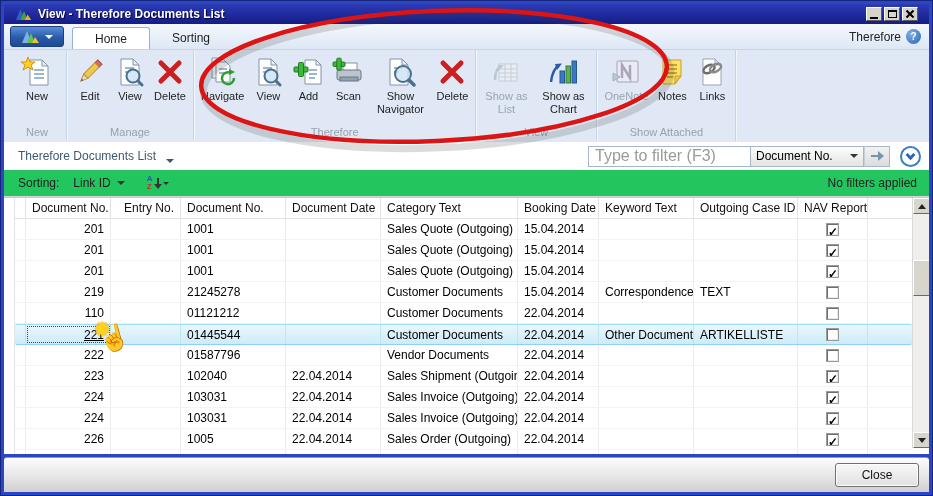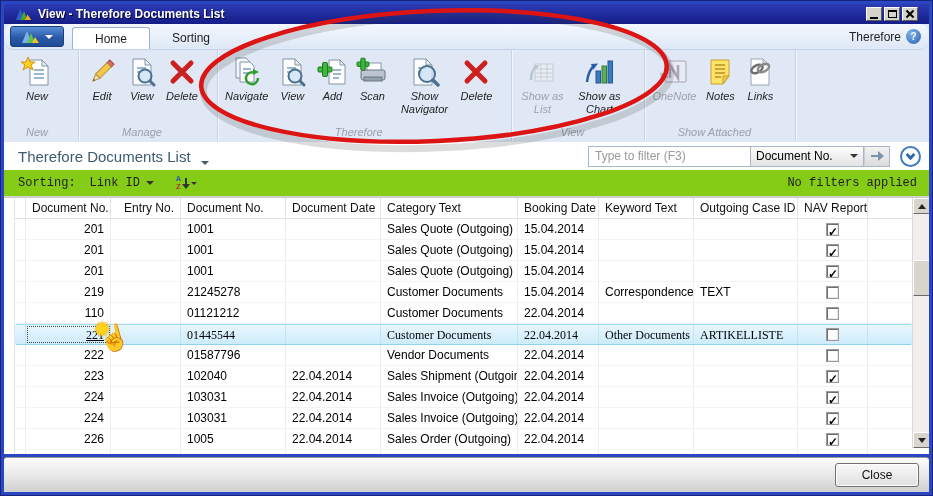--- a/index.html
+++ b/index.html
@@ -18,68 +18,68 @@
     border-color:#fff #5a5a5a #5a5a5a #fff;display:flex;align-items:center;justify-content:center;position:relative;}
   .glyph-min{width:8px;height:2px;background:#000;margin-top:7px;}
   .glyph-max{width:9px;height:8px;border:1px solid #000;border-top:2px solid #000;}
   .glyph-close{width:10px;height:10px;position:relative;}
   .glyph-close::before,.glyph-close::after{content:"";position:absolute;left:0;top:4px;width:10px;height:2px;background:#000;}
   .glyph-close::before{transform:rotate(45deg);}
   .glyph-close::after{transform:rotate(-45deg);}
   
   .ribbonwrap{position:absolute;top:23px;left:3px;right:3px;height:118px;background:#dfe8f4;}
   .tabrow{height:26px;background:linear-gradient(#f4f8fd,#dde7f5);display:flex;align-items:flex-end;
-    border-bottom:1px solid #c4d3e8;padding-left:4px;position:relative;border-radius:9px;}
+    border-bottom:1px solid #c4d3e8;padding-left:4px;position:relative;}
   .appbtn{width:54px;height:21px;margin:0 8px 2px 2px;border-radius:3px;
     background:linear-gradient(#5a8fd8,#2a5aa8 55%,#1e4a92);border:1px solid #1a3f80;
     display:flex;align-items:center;justify-content:center;gap:4px;}
   .appbtn .caret{width:0;height:0;border-left:4px solid transparent;border-right:4px solid transparent;border-top:4px solid #fff;}
   .tab{height:22px;padding:0 22px;font-size:12px;color:#1e1e1e;display:flex;align-items:center;}
   .tab.active{background:#fff;border:1px solid #96b2d4;border-bottom:none;border-radius:3px 3px 0 0;}
   .brandarea{position:absolute;right:8px;top:5px;display:flex;align-items:center;gap:5px;font-size:12px;color:#222;}
   .helpicon{width:15px;height:15px;border-radius:50%;background:radial-gradient(circle at 35% 30%,#7fb2e8,#2a62b0);
     color:#fff;font-size:10px;font-weight:bold;display:flex;align-items:center;justify-content:center;}
   .helpicon::after{content:"?";}
   .groups{display:flex;height:91px;padding-left:4px;}
-  .group{display:flex;flex-direction:column;border-right:1px solid #c6d4e8;box-shadow:1px 0 0 #f3f7fc;padding:3px 15px 0 3px;font-style:italic;}
+  .group{display:flex;flex-direction:column;border-right:1px solid #c6d4e8;box-shadow:1px 0 0 #f3f7fc;padding:3px 3px 0 3px;}
   .btnrow{display:flex;flex:1;align-items:flex-start;}
   .btn{display:flex;flex-direction:column;align-items:center;padding:3px 4px 1px 4px;min-width:40px;}
   .btn .lbl{font-size:11px;color:#1e1e1e;text-align:center;line-height:1.15;margin-top:2px;white-space:pre-line;}
   .btn.disabled .lbl{color:#9aa3ad;}
   .btn.disabled .ic{opacity:.45;filter:grayscale(.6);}
   .grouplbl{font-size:11px;color:#98a1ac;text-align:center;padding:1px 4px 3px 4px;}
   .ic{width:32px;height:32px;display:block;}
   
   .annotation{position:absolute;left:0;top:0;width:933px;height:496px;pointer-events:none;z-index:50;}
   
   .pagebar{position:absolute;top:141px;left:3px;right:3px;height:28px;background:#fff;
     display:flex;align-items:center;padding:0 8px 0 14px;}
-  .pagetitle{font-size:15px;color:#3c5a70;display:flex;align-items:flex-end;gap:10px;}
+  .pagetitle{font-size:12px;color:#3c5a70;display:flex;align-items:flex-end;gap:10px;}
   .pagetitle .caret{width:0;height:0;border-left:4px solid transparent;border-right:4px solid transparent;border-top:4px solid #3c5a70;}
   .filtercluster{margin-left:auto;display:flex;align-items:center;gap:0;}
-  .filterinput{width:162px;height:21px;border:1px solid #a7b6c9;border-right:none;font-size:12px;
+  .filterinput{width:162px;height:21px;border:1px solid #a7b6c9;border-right:none;font-size:16px;
     font-family:"Liberation Sans",sans-serif;padding:0 6px;color:#222;}
   .filterinput::placeholder{color:#9a9a9a;}
   .fieldselect{width:114px;height:21px;border:1px solid #a7b6c9;background:linear-gradient(#fdfdfd,#e3e3e3);
     font-size:12px;display:flex;align-items:center;padding:0 5px;gap:4px;}
   .fieldselect .txt{flex:1;}
   .fieldselect .caret{width:0;height:0;border-left:4px solid transparent;border-right:4px solid transparent;border-top:4px solid #333;}
   .gobtn{width:26px;height:21px;border:1px solid #a7b6c9;border-left:1px solid #c6d0da;background:linear-gradient(#f2f2f2,#dcdcdc);
     display:flex;align-items:center;justify-content:center;}
   .goarrow{position:relative;width:12px;height:2px;background:#7a93ad;}
   .goarrow::after{content:"";position:absolute;right:-1px;top:-4px;border-left:6px solid #7a93ad;
     border-top:5px solid transparent;border-bottom:5px solid transparent;}
   .expandbtn{width:21px;height:21px;border-radius:50%;border:2px solid #3f7cc0;background:#fff;
     margin-left:10px;display:flex;align-items:center;justify-content:center;}
   .chevdown{width:7px;height:7px;border-right:3px solid #2a68b0;border-bottom:3px solid #2a68b0;
     transform:rotate(45deg) translate(-1px,-1px);}
   
-  .sortrow{position:absolute;top:169px;left:3px;right:3px;height:27px;background:#84cc16;
+  .sortrow{position:absolute;top:169px;left:3px;right:3px;height:27px;background:#22c55e;
     display:flex;align-items:center;padding:0 12px 0 14px;font-size:12px;color:#222;
-    border-bottom:1px solid #d4d4d4;font-family:Liberation Mono, monospace;}
+    border-bottom:1px solid #d4d4d4;}
   .sortfield{margin-left:14px;display:flex;align-items:center;gap:6px;}
   .sortfield .caret{width:0;height:0;border-left:4px solid transparent;border-right:4px solid transparent;border-top:4px solid #333;}
   .azicon{margin-left:22px;display:flex;align-items:center;gap:2px;}
   .azletters{display:flex;flex-direction:column;font-size:8px;font-weight:bold;line-height:8px;}
   .azletters .a{color:#3355bb;}
   .azletters .a::after{content:"A";}
   .azletters .z{color:#bb3333;}
   .azletters .z::after{content:"Z";}
   .azarrow{position:relative;width:2px;height:10px;background:#333;margin-left:2px;}
   .azarrow::after{content:"";position:absolute;left:-3px;bottom:-1px;border-top:5px solid #333;
@@ -100,21 +100,21 @@
   .c-sel{width:11px;padding:0;}
   .c1{width:85px;}.c2{width:70px;}.c3{width:105px;}.c4{width:95px;}.c5{width:137px;}
   .c6{width:81px;}.c7{width:95px;}.c8{width:104px;}.c9{width:70px;}
   .c10{flex:1;border-right:none;}
   .cbcell{display:flex;align-items:center;justify-content:center;padding:0;}
   .cb{width:13px;height:13px;background:#fff;border:1px solid #9a9a9a;
     box-shadow:inset 1px 1px 0 #6f6f6f, inset -1px -1px 0 #e8e8e8;position:relative;}
   .cb.checked::after{content:"✓";position:absolute;left:1px;top:-2px;font-size:12px;font-weight:bold;color:#000;}
   .trow.selected{background:linear-gradient(#e9f7fe,#cdebfa);border-top:1px solid #9fdcf5;
     border-bottom:1px solid #8fd2f0;border-radius:2px;}
-  .trow.selected .td{border-right-color:#bfe4f2;font-family:Liberation Serif, serif;}
+  .trow.selected .td{border-right-color:#bfe4f2;}
   .focuscell{outline:1px dotted #444;outline-offset:-2px;}
   .link{text-decoration:underline;}
   .partialclip{height:7px;overflow:hidden;}
   
   .cursor{position:absolute;left:86px;top:316px;z-index:60;width:50px;height:44px;pointer-events:none;}
   .cursor .burst{position:absolute;left:6px;top:0;font-size:22px;color:#ffd21e;text-shadow:0 0 2px #e09000;}
   .cursor .burst::after{content:"✹";}
   .cursor .hand{position:absolute;left:12px;top:7px;font-size:25px;color:#1a1a1a;transform:rotate(-14deg);}
   .cursor .hand::after{content:"☝";}
   

